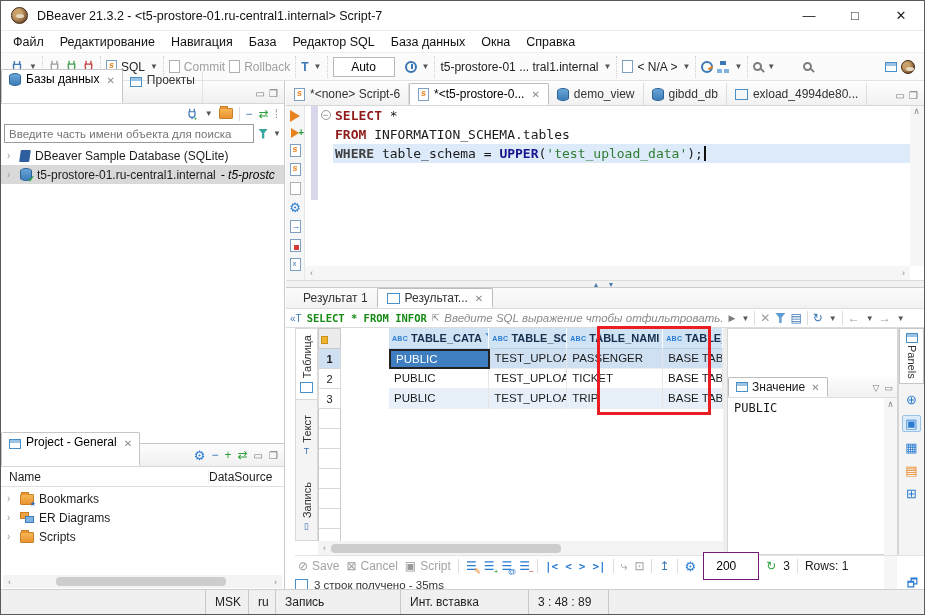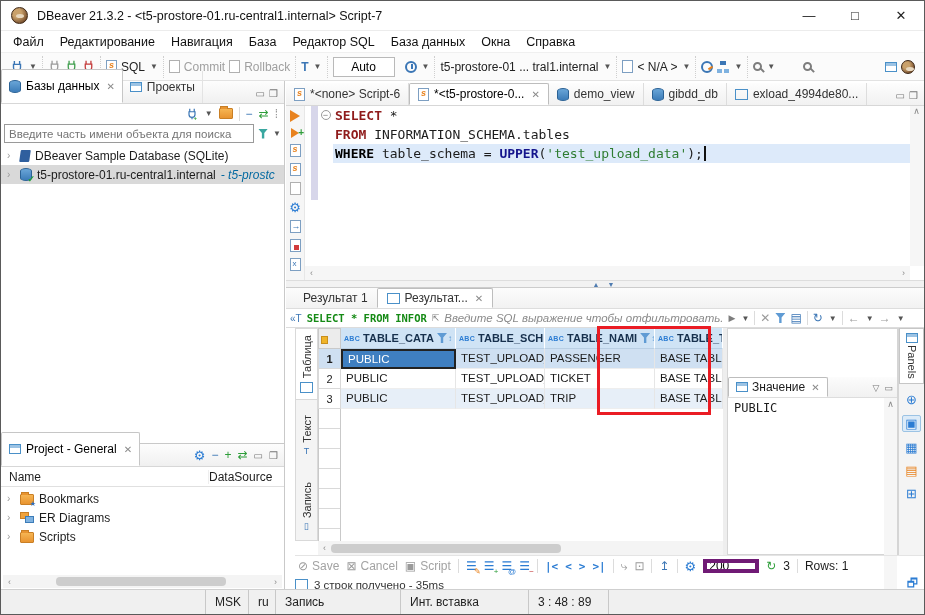--- a/index.html
+++ b/index.html
@@ -31,22 +31,22 @@
   .toolbar { position:absolute; top:52px; left:0; right:0; height:28px; background:#fbfbfb;
     border-bottom:1px solid #e2e2e2; display:flex; align-items:center; padding:0 4px; }
   .tb-group { display:flex; align-items:center; gap:4px; padding:0 5px; height:22px;
     border-right:1px dotted #cfcfcf; }
   .tb-group.noline { border-right:none; }
   .dd { font-size:8px; color:#555; margin-left:1px; }
   .tb-label { font-size:12px; color:#222; }
   .tb-label.dim { color:#a0a0a0; }
   .combo-box { background:#fff; border:1px solid #b9b9b9; height:20px; width:62px;
     text-align:center; font-size:12px; font-family:"Liberation Sans",sans-serif; }
-  .fetch-box { background:#fff; border:4px solid #701a75; height:14px; width:56px;
-    padding:0 2px; font-size:12px; font-family:"Liberation Sans",sans-serif; }
+  .fetch-box { background:#fff; border:1px solid #701a75; height:28px; width:56px;
+    padding:0 12px; font-size:12px; font-family:"Liberation Sans",sans-serif; }
 
   
   .i { display:inline-block; vertical-align:middle; line-height:1; }
   .icon-play { width:0; height:0; border-left:10px solid #e8821e; border-top:6px solid transparent;
     border-bottom:6px solid transparent; }
   .icon-play.small { border-left-width:8px; border-top-width:5px; border-bottom-width:5px; }
   .plus-badge { position:relative; }
   .plus-badge::after { content:"+"; position:absolute; right:-5px; bottom:-5px; color:#2e9e3a;
     font-weight:bold; font-size:10px; }
   .icon-doc { width:11px; height:13px; background:#fff; border:1px solid #7d9fc2; position:relative; }
@@ -97,35 +97,35 @@
     background:linear-gradient(#9cc3e4 0 3px,#fff 3px); }
   .glyph { font-size:12px; color:#3b76b5; }
   .glyph.gray { color:#9a9a9a; }
   .glyph.green { color:#2e9e3a; }
 
   
   .left-col { position:absolute; top:80px; left:0; width:284px; bottom:25px; background:#fff;
     border-right:1px solid #c9c9c9; }
   .view-tabbar { height:23px; background:linear-gradient(#fdfdfd,#f0f0f0); border-bottom:1px solid #d7d7d7;
     display:flex; align-items:flex-end; }
-  .view-tab { display:flex; align-items:center; gap:5px; padding:16px 7px; height:22px; font-size:12px;
+  .view-tab { display:flex; align-items:flex-end; gap:5px; padding:16px 7px; height:22px; font-size:12px;
     color:#333; border-right:1px solid #e3e3e3; }
   .view-tab.active { background:#fff; border:1px solid #c6c6c6; border-bottom:1px solid #fff;
     border-radius:2px 2px 0 0; color:#000; }
   .tab-close { color:#8a8a8a; font-size:10px; margin-left:2px; }
   .panel-toolbar { height:19px; display:flex; justify-content:flex-end; align-items:center; gap:6px;
     padding:0 6px; background:#fff; }
   .search-row { display:flex; align-items:center; gap:4px; padding:1px 3px; }
   .search-input { flex:1; height:19px; border:1px solid #9a9a9a; font-size:11.5px; padding:0 4px;
     font-family:"Liberation Sans",sans-serif; color:#777; }
   .tree { padding-top:2px; }
   .tree-row { display:flex; align-items:center; gap:5px; height:19px; padding-left:6px; white-space:nowrap; }
   .tree-row.selected { background:#d9d9d9; }
   .expander { color:#9a9a9a; font-size:10px; width:8px; }
-  .tree-suffix { color:#0369a1; font-style:italic; }
+  .tree-suffix { color:#000000; font-style:italic; }
 
   .proj-cols { display:flex; height:20px; border-bottom:1px solid #e0e0e0; align-items:center; font-size:12px; }
   .proj-col-name { padding-left:8px; width:208px; border-right:1px solid #eee; }
   .hscroll { position:absolute; bottom:2px; left:2px; right:2px; height:13px; background:#f4f4f4;
     display:flex; align-items:center; }
   .hscroll .thumb { height:9px; background:#cdcdcd; border-radius:4px; }
   .scroll-arrow { width:13px; text-align:center; color:#8a8a8a; font-size:9px; }
 
   
   .main-col { position:absolute; top:80px; left:285px; right:0; bottom:25px; background:#fff; }
@@ -188,21 +188,21 @@
   .rowhead .corner { height:21px; background:#ececec; border:1px solid #c9c9c9; position:relative; }
   .rowhead .corner::after { content:""; position:absolute; left:2px; top:7px; width:5px; height:6px;
     background:#f0b428; border:1px solid #c98f1d; }
   .rownum { height:20px; line-height:20px; text-align:center; font-size:11px; background:#fff;
     border:1px solid #d9d9d9; border-top:none; }
   .rownum.selected { background:#cfe0f2; font-weight:bold; }
   .rowhead .empty-rows { height:132px; border-left:1px solid #c9c9c9; border-right:1px solid #c9c9c9;
     background:repeating-linear-gradient(#fff 0 19px, #d9d9d9 19px 20px); }
 
   .grid { position:absolute; left:55px; top:0; width:382px; }
-  .grow { display:flex; }
+  .grow { display:flex;padding-left:48px; }
   .gh { height:21px; background:#cfe3f5; border-right:1px solid #fff; border-bottom:1px solid #b9cfe4;
     display:flex; align-items:center; padding:0 3px; gap:3px; overflow:hidden; white-space:nowrap; }
   .gh .abc { font-size:7px; font-weight:bold; color:#2b7cd3; letter-spacing:.3px; }
   .gh .hname { font-size:11px; color:#17304d; font-weight:bold; }
   .gh .hicons { margin-left:auto; display:flex; align-items:center; gap:1px; }
   .gh .sort { font-size:8px; color:#5f9bd4; }
   .gcell { height:20px; line-height:19px; padding:0 5px; font-size:11.5px; border-right:1px solid #e6e6e6;
     border-bottom:1px solid #eee; overflow:hidden; white-space:nowrap; background:#fff; }
   .r-sel .gcell { background:#cfe0f2; }
   .r-zebra .gcell { background:#e7eff8; }
@@ -485,21 +485,21 @@
         <span class="i icon-doc reddot"></span>
         <span class="i icon-doc bracket"></span>
       </div>
       <div class="change-bar"></div>
       <div class="fold-col">
         <div class="fold-marker">−</div>
       </div>
       <div class="code">
         <div class="code-line"><span class="kw" style="color:#8f1b1b">SELECT</span><span> *</span></div>
         <div class="code-line"><span class="kw" style="color:#8f1b1b">FROM</span><span> INFORMATION_SCHEMA.tables</span></div>
-        <div class="code-line current"><span class="kw" style="color:#000000">WHERE</span><span> table_schema = </span><span class="kw" style="color:#14148c">UPPER</span><span>(</span><span style="color:#2f7d32">'test_upload_data'</span><span>);</span><span class="caret"></span></div>
+        <div class="code-line current"><span class="kw" style="color:#404040">WHERE</span><span> table_schema = </span><span class="kw" style="color:#14148c">UPPER</span><span>(</span><span style="color:#2f7d32">'test_upload_data'</span><span>);</span><span class="caret"></span></div>
       </div>
       <div class="ed-vscroll">
         <div class="scroll-arrow">∧</div>
       </div>
       <div class="ed-hscroll">
         <span class="scroll-arrow">‹</span>
         <span style="margin-left:auto" class="scroll-arrow">›</span>
       </div>
     </div>
 

